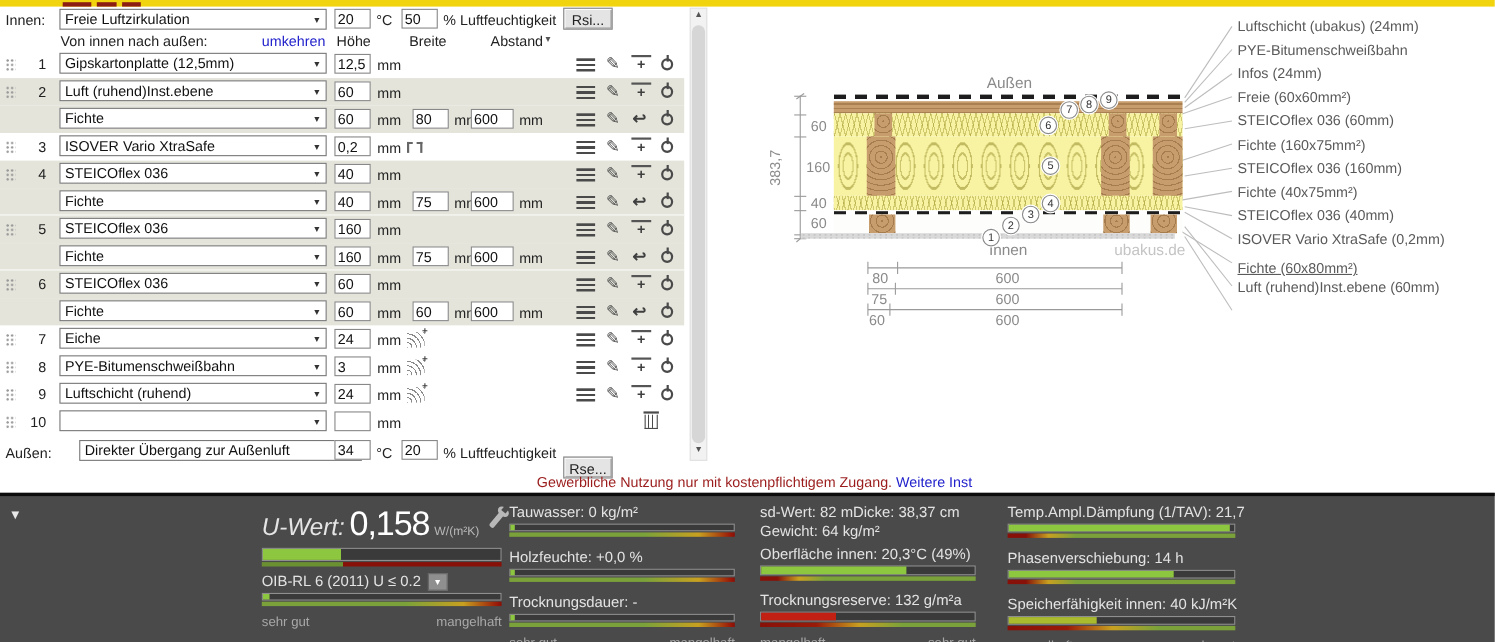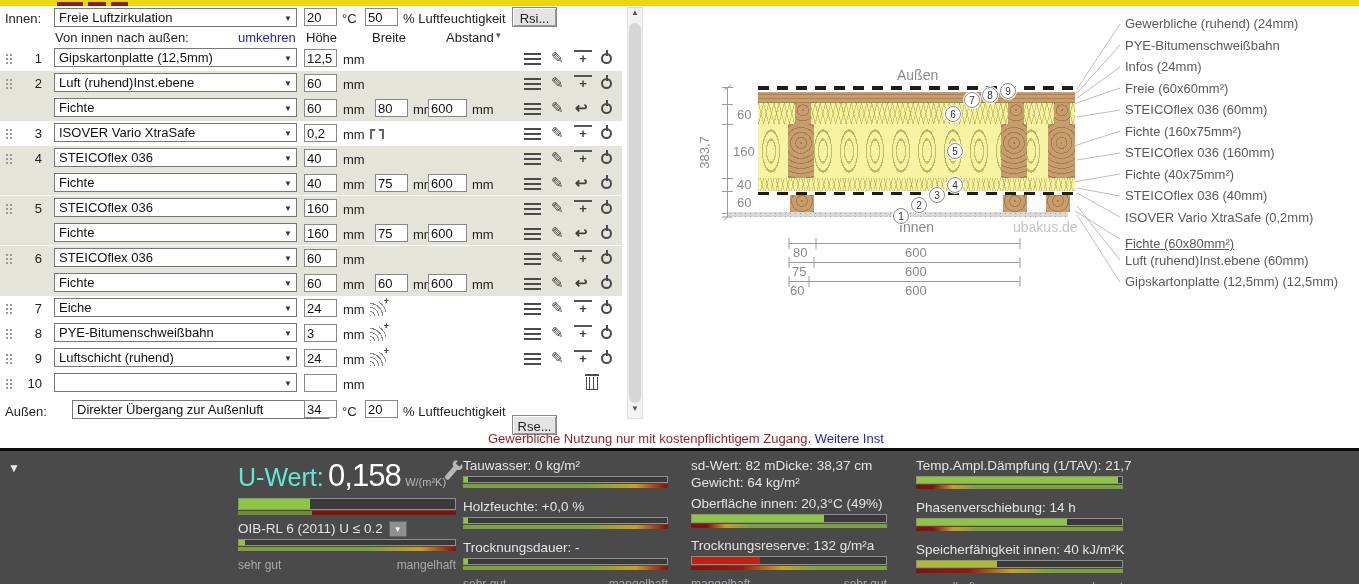--- a/index.html
+++ b/index.html
@@ -97,21 +97,21 @@
   .fill-green { background:#8dc63f; }
   .fill-red { background:#c32014; }
   .fill-yg { background:#aabc2e; }
   .strip { width:100%; height:4px; margin-top:1px; }
   .s-u   { background:linear-gradient(90deg,#6b9031 0 34%,#871108 34% 100%); }
   .sgb   { background:linear-gradient(90deg,#7ba23a 0,#7ba23a 60%,#c8a020 84%,#9a1a08 98%,#871108 100%); }
   .sbg   { background:linear-gradient(90deg,#871108 0,#9a1a08 26%,#c8a020 46%,#7ba23a 66%,#7ba23a 100%); }
   .sbg2  { background:linear-gradient(90deg,#871108 0 8%,#c8a020 18%,#7ba23a 30%,#7ba23a 100%); }
   .scale { display:flex; justify-content:space-between; font-size:12px; color:#a8a8a8; margin-top:7px; }
   .uw-title { position:relative; white-space:nowrap; }
-  .uw-l { font-size:25px; color:#5eead4; }
+  .uw-l { font-size:22px; color:#e5e5e5;font-style:italic; }
   .uw-v { font-size:31px; color:#fff; letter-spacing:-1px; }
   .uw-u { font-size:11px; color:#b8b8b8; }
   .wrench { position:absolute; right:2px; top:6px; width:5px; height:17px; background:#b8b8b8; border-radius:2px;
             transform:rotate(40deg); cursor:pointer; }
   .wrench::before { content:""; position:absolute; left:-3px; top:-5px; width:11px; height:8px; background:#b8b8b8; border-radius:50%; }
   .wrench::after { content:""; position:absolute; left:0px; top:-7px; width:5px; height:6px; background:#4a4a4a; }
   .oib-btn { display:inline-block; width:18px; height:16px; background:#8f8f8f; border:1px solid #666; color:#fff;
              font-size:8px; text-align:center; line-height:15px; vertical-align:middle; margin-left:6px; cursor:pointer; }
   .sd-row { display:flex; justify-content:flex-start; }
   svg.overlay { position:absolute; left:0; top:0; pointer-events:none; }
@@ -435,33 +435,32 @@
   <div class="marker" style="left:893px;top:208px;">1</div>
   <div class="marker" style="left:911px;top:197px;">2</div>
   <div class="marker" style="left:929px;top:187px;">3</div>
   <div class="marker" style="left:947px;top:177px;">4</div>
   <div class="marker" style="left:947px;top:143px;">5</div>
   <div class="marker" style="left:945px;top:106px;">6</div>
   <div class="marker" style="left:964px;top:92px;">7</div>
   <div class="marker" style="left:982px;top:87px;">8</div>
   <div class="marker" style="left:1000px;top:83px;">9</div>
 
-  <div class="legend-item" style="top:16px;">Gewerbliche (ruhend) (24mm)</div>
+  <div class="legend-item" style="top:16px;">Luftschicht (ubakus) (24mm)</div>
   <div class="legend-item" style="top:38px;">PYE-Bitumenschweißbahn</div>
   <div class="legend-item" style="top:59px;">Infos (24mm)</div>
   <div class="legend-item" style="top:81px;">Freie (60x60mm²)</div>
   <div class="legend-item" style="top:102px;">STEICOflex 036 (60mm)</div>
   <div class="legend-item" style="top:124px;">Fichte (160x75mm²)</div>
   <div class="legend-item" style="top:145px;">STEICOflex 036 (160mm)</div>
   <div class="legend-item" style="top:167px;">Fichte (40x75mm²)</div>
   <div class="legend-item" style="top:188px;">STEICOflex 036 (40mm)</div>
   <div class="legend-item" style="top:210px;">ISOVER Vario XtraSafe (0,2mm)</div>
   <div class="legend-item" style="top:236px;text-decoration:underline;">Fichte (60x80mm²)</div>
   <div class="legend-item" style="top:253px;">Luft (ruhend)Inst.ebene (60mm)</div>
-  <div class="legend-item" style="top:274px;">Gipskartonplatte (12,5mm) (12,5mm)</div>
 
   <div class="bottombar">
     <span class="bb-toggle">▼</span>
 
     <div class="bbsec" style="left:238px;width:218px;">
       <div class="uw-title">
         <span class="uw-l">U-Wert:</span>
         <span class="uw-v">0,158</span>
         <span class="uw-u">W/(m²K)</span>
         <span class="wrench"></span>

